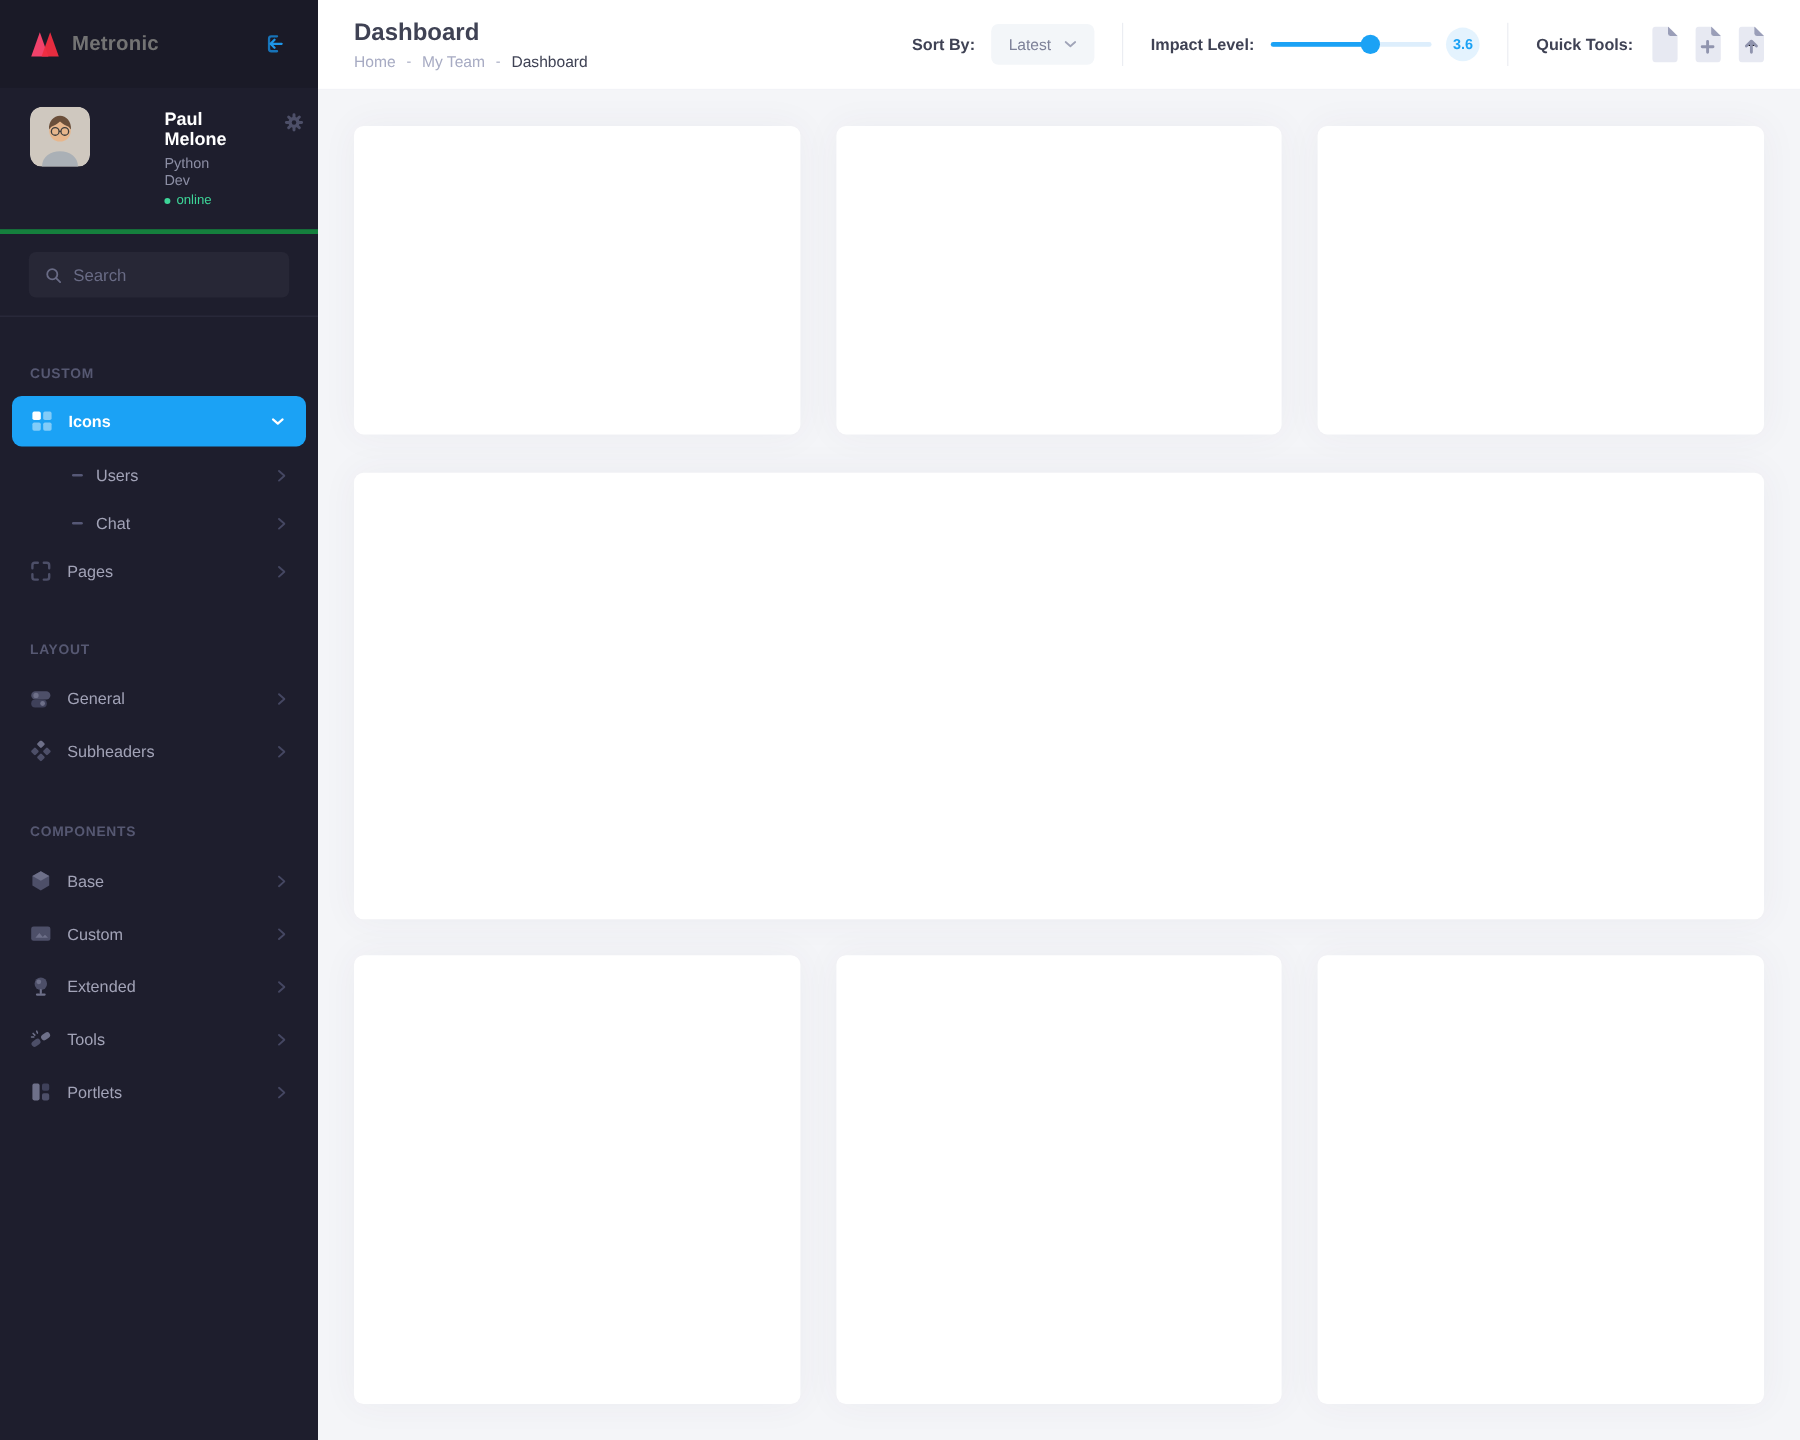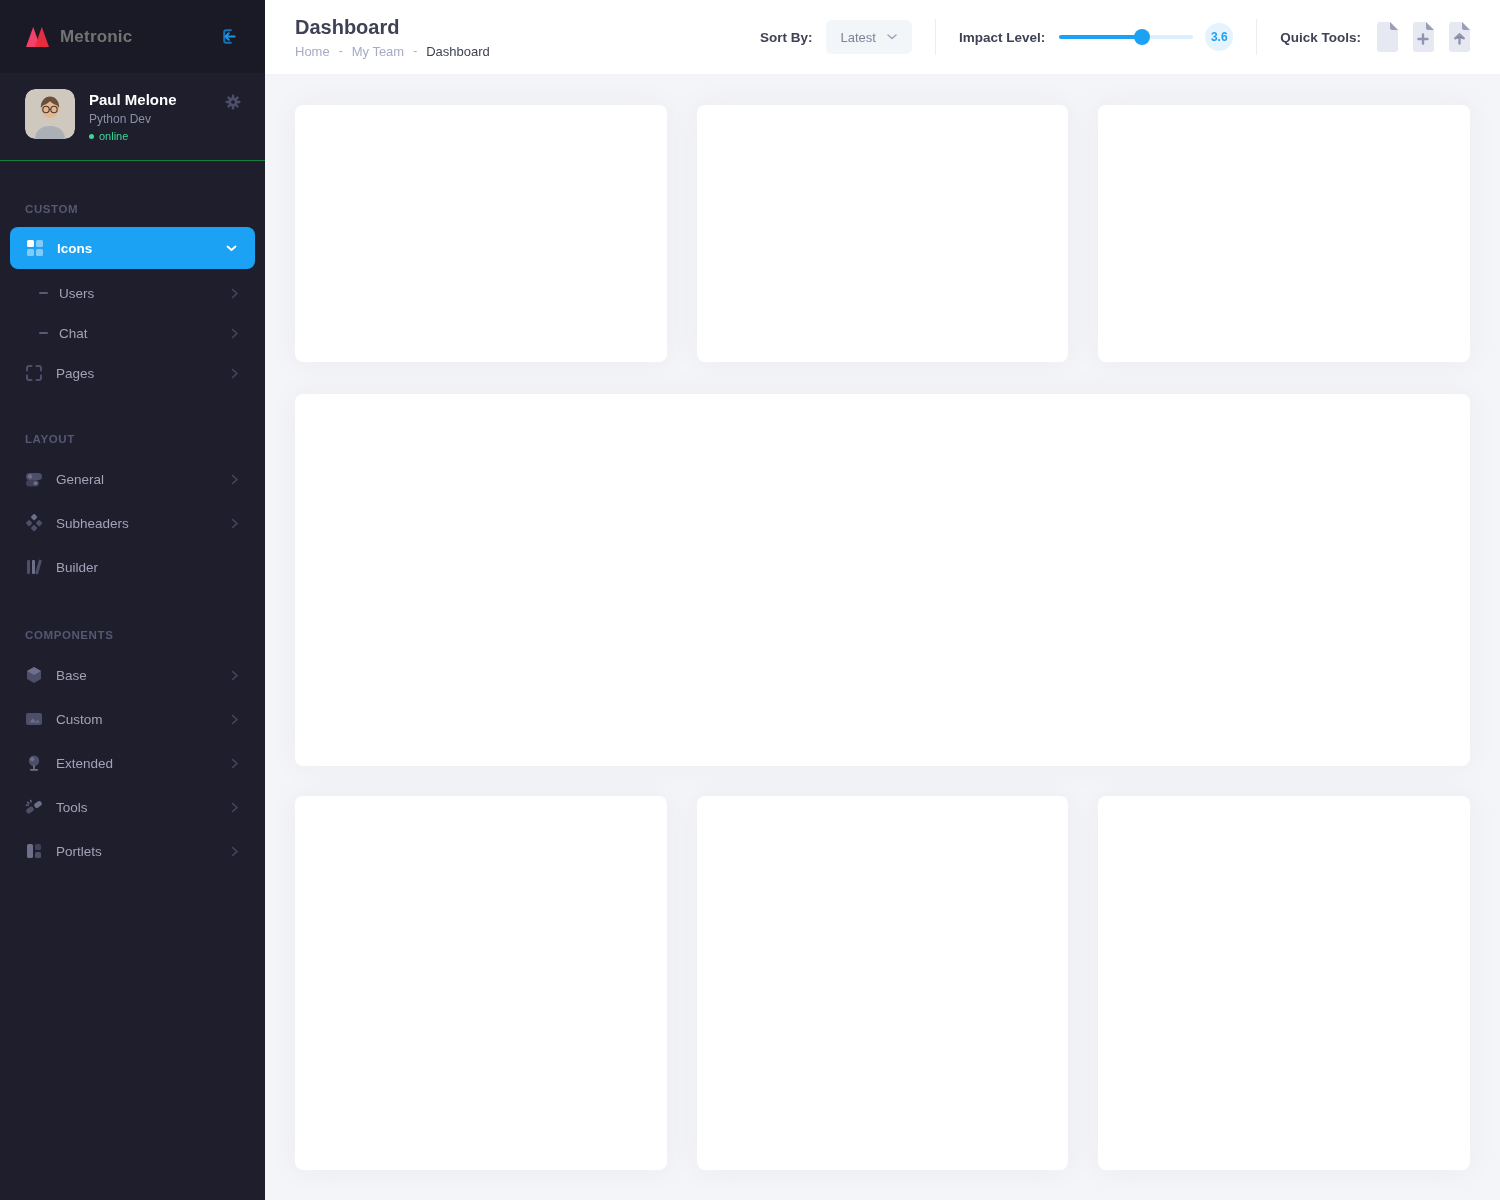--- a/index.html
+++ b/index.html
@@ -6,21 +6,21 @@
   html,body { width:1500px; height:1200px; }
   body { font-family:"Liberation Sans", sans-serif; background:#f4f5f8; overflow:hidden; }
   .app { position:relative; width:1500px; height:1200px; }
 
   
   .aside { position:absolute; left:0; top:0; width:265px; height:1200px; background:#1e1e2d; z-index:5; }
   .brand { height:73px; background:#1a1a27; display:flex; align-items:center; padding:0 26px 0 25px; }
   .brand-name { color:#737373; font-size:17px; font-weight:bold; margin-left:10px; letter-spacing:.2px; }
   .collapse-btn { margin-left:auto; background:none; border:0; cursor:pointer; display:flex; padding:0; }
 
-  .profile { display:flex; padding:16px 24px 18px 25px; border-bottom:1px solid #15803d; }
+  .profile { display:flex; padding:16px 24px 18px 25px; border-bottom:4px solid #15803d;gap:48px; }
   .avatar-wrap { width:50px; height:50px; border-radius:10px; overflow:hidden; flex:none; }
   .profile-meta { margin-left:14px; padding-top:2px; }
   .profile-name { color:#ffffff; font-size:15px; font-weight:bold; }
   .profile-role { color:#8c8ea4; font-size:12px; margin-top:4px; }
   .profile-status { display:flex; align-items:center; gap:5px; margin-top:4px; }
   .status-dot { width:5px; height:5px; border-radius:50%; background:#3dd598; }
   .status-text { color:#3dd598; font-size:11px; }
   .gear-btn { margin-left:auto; background:none; border:0; cursor:pointer; height:18px; padding:0; margin-top:4px; }
 
   .search-wrap { padding:15px 24px; border-bottom:1px solid #2c2c3e; }
@@ -34,21 +34,21 @@
 
   .item { height:40px; display:flex; align-items:center; padding:0 27px 0 25px; cursor:pointer; }
   .item .ico { width:18px; height:18px; margin-right:13px; display:flex; align-items:center; justify-content:center; flex:none; }
   .item .lbl { color:#a2a3b7; font-size:13.5px; font-weight:500; }
   .item .chev { margin-left:auto; display:flex; }
   .item.tall { height:44px; }
 
   .item.active { margin:2px 10px 4px; height:42px; border-radius:8px; background:#1ba2f5; padding:0 18px 0 16px; }
   .item.active .lbl { color:#ffffff; font-weight:bold; }
 
-  .item.sub { padding-left:39px; }
+  .item.sub { padding-left:60px; }
   .dash { width:9px; height:2px; border-radius:1px; background:#565876; margin-right:11px; flex:none; }
 
   
   .header { position:absolute; left:265px; top:0; width:1235px; height:75px; background:#ffffff; display:flex; align-items:center; padding:0 28px 0 30px; border-bottom:1px solid #f2f3f7; }
   .page-head .page-title { color:#3f4254; font-size:20px; font-weight:bold; }
   .breadcrumb { display:flex; align-items:center; gap:9px; margin-top:5px; font-size:13px; }
   .crumb { color:#a7abc3; cursor:pointer; }
   .crumb-sep { color:#a7abc3; font-size:12px; }
   .crumb.current { color:#3f4254; font-weight:500; cursor:default; }
 
@@ -125,20 +125,31 @@
             <rect x="7.6" y="0.5" width="2.8" height="17" rx="1.4" transform="rotate(45 9 9)"></rect>
             <rect x="7.6" y="0.5" width="2.8" height="17" rx="1.4" transform="rotate(90 9 9)"></rect>
             <rect x="7.6" y="0.5" width="2.8" height="17" rx="1.4" transform="rotate(135 9 9)"></rect>
             <circle cx="9" cy="9" r="5.2"></circle>
             <circle cx="9" cy="9" r="2.1" fill="#1e1e2d"></circle>
           </svg>
         </span>
       </button>
     </div>
 
+    <div class="search-wrap">
+      <div class="search-box">
+        <span style="display:flex">
+          <svg width="15" height="15" viewBox="0 0 16 16" fill="none" stroke="#696b85" stroke-width="1.6" stroke-linecap="round">
+            <circle cx="7" cy="7" r="4.5"></circle>
+              <path d="M10.6 10.6L14 14"></path>
+          </svg>
+        </span>
+        <input type="text" placeholder="Search" style="">
+      </div>
+    </div>
 
     <nav class="nav">
 
       <div class="section-label" style="margin-top:24px">CUSTOM</div>
 
       <div class="item active">
         <span class="ico">
           <svg width="18" height="18" viewBox="0 0 18 18">
             <rect x="1" y="1" width="7" height="7" rx="1.5" fill="#ffffff"></rect>
             <rect x="10" y="1" width="7" height="7" rx="1.5" fill="rgba(255,255,255,.45)"></rect>
@@ -221,30 +232,20 @@
           </svg>
         </span>
         <span class="lbl">Subheaders</span>
         <span class="chev">
           <svg width="7" height="11" viewBox="0 0 7 11" fill="none" stroke="#454762" stroke-width="1.6" stroke-linecap="round" stroke-linejoin="round">
               <path d="M1.5 1.5L6 5.5l-4.5 4"></path>
             </svg>
         </span>
       </div>
 
-      <div class="item tall">
-        <span class="ico">
-          <svg width="18" height="18" viewBox="0 0 18 18" fill="#4d4f68">
-            <rect x="2" y="2" width="3" height="14" rx="1"></rect>
-            <rect x="7" y="2" width="3" height="14" rx="1" fill="#6e7089"></rect>
-            <rect x="12" y="1.5" width="3" height="15" rx="1" transform="rotate(16 13.5 9)"></rect>
-          </svg>
-        </span>
-        <span class="lbl">Builder</span>
-      </div>
 
       <div class="section-label gap">COMPONENTS</div>
 
       <div class="item tall">
         <span class="ico">
           <svg width="18" height="18" viewBox="0 0 18 18">
             <path d="M9 1l7 4v8l-7 4-7-4V5z" fill="#4d4f68"></path>
             <path d="M9 1l7 4-7 4-7-4z" fill="#6e7089"></path>
           </svg>
         </span>

